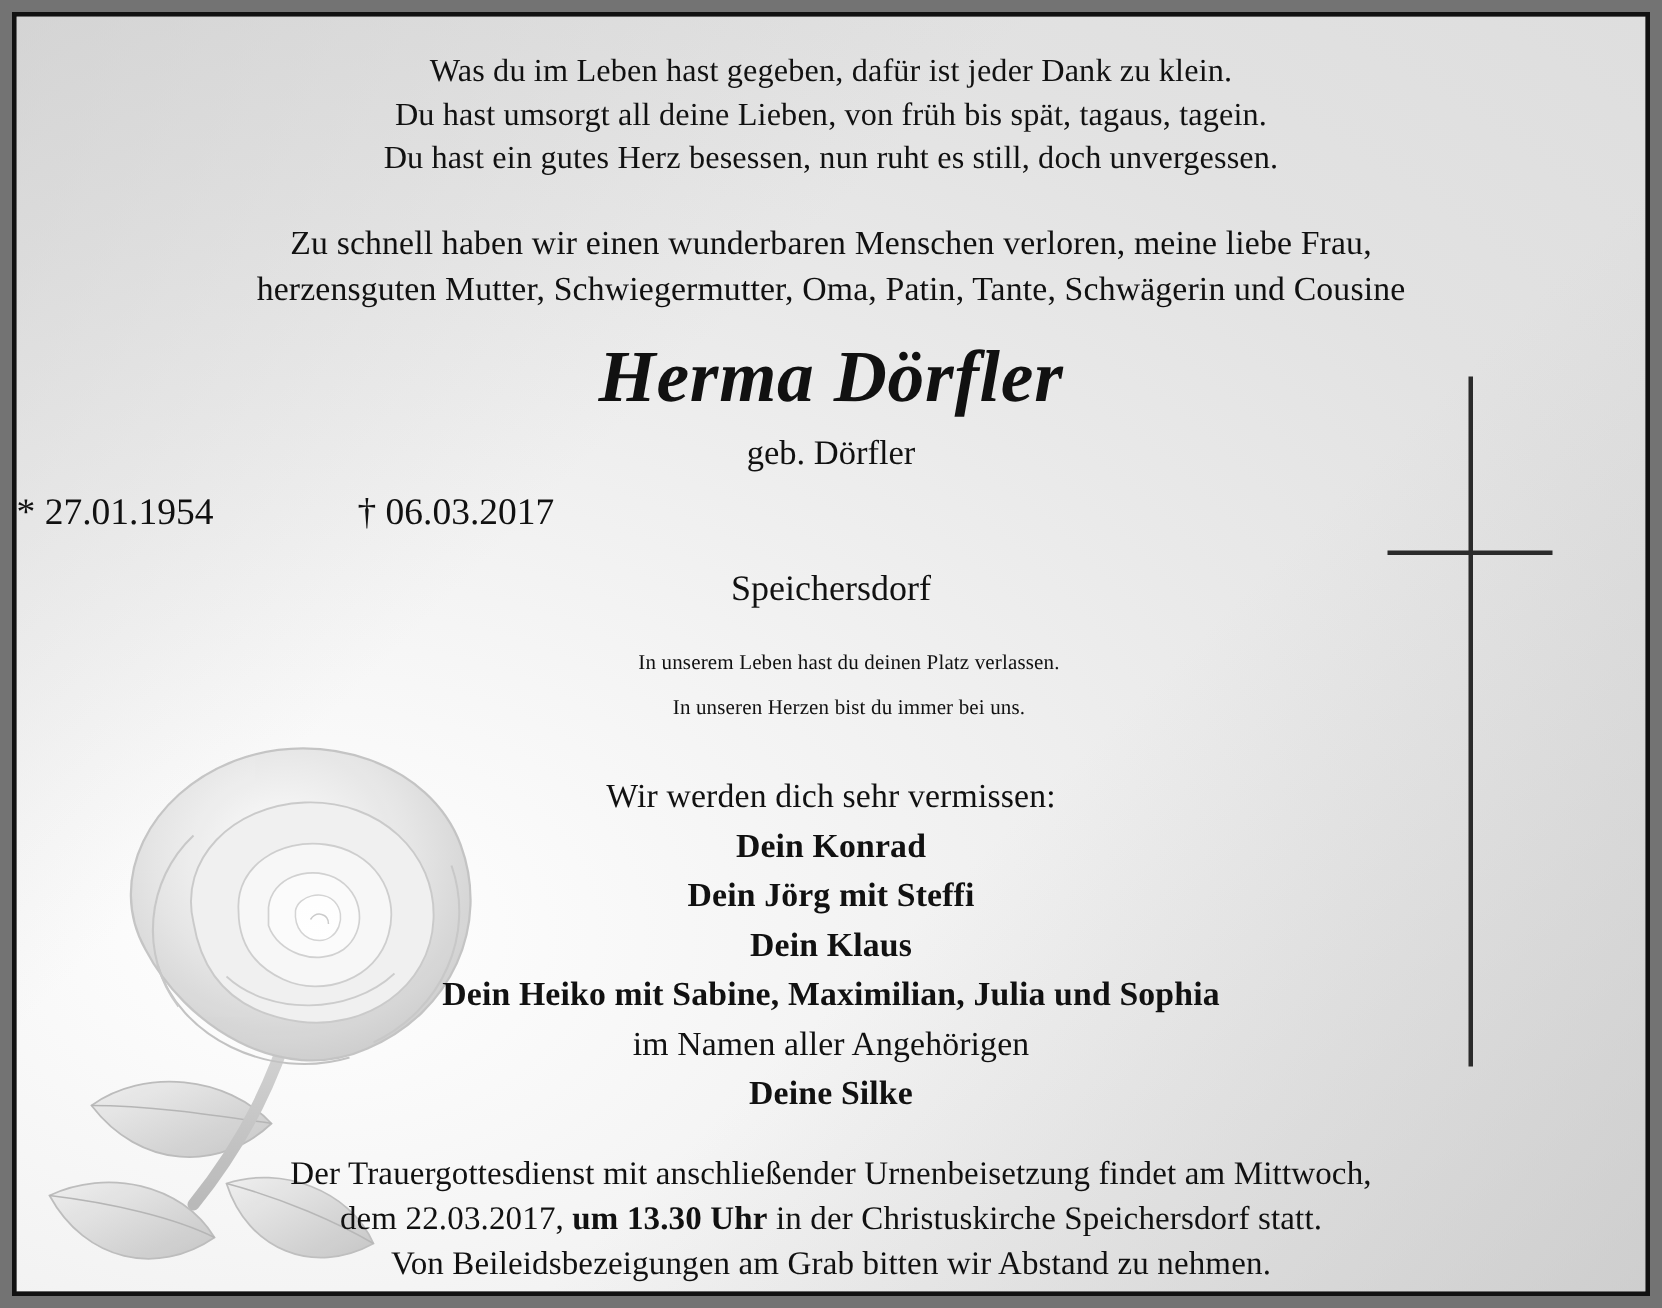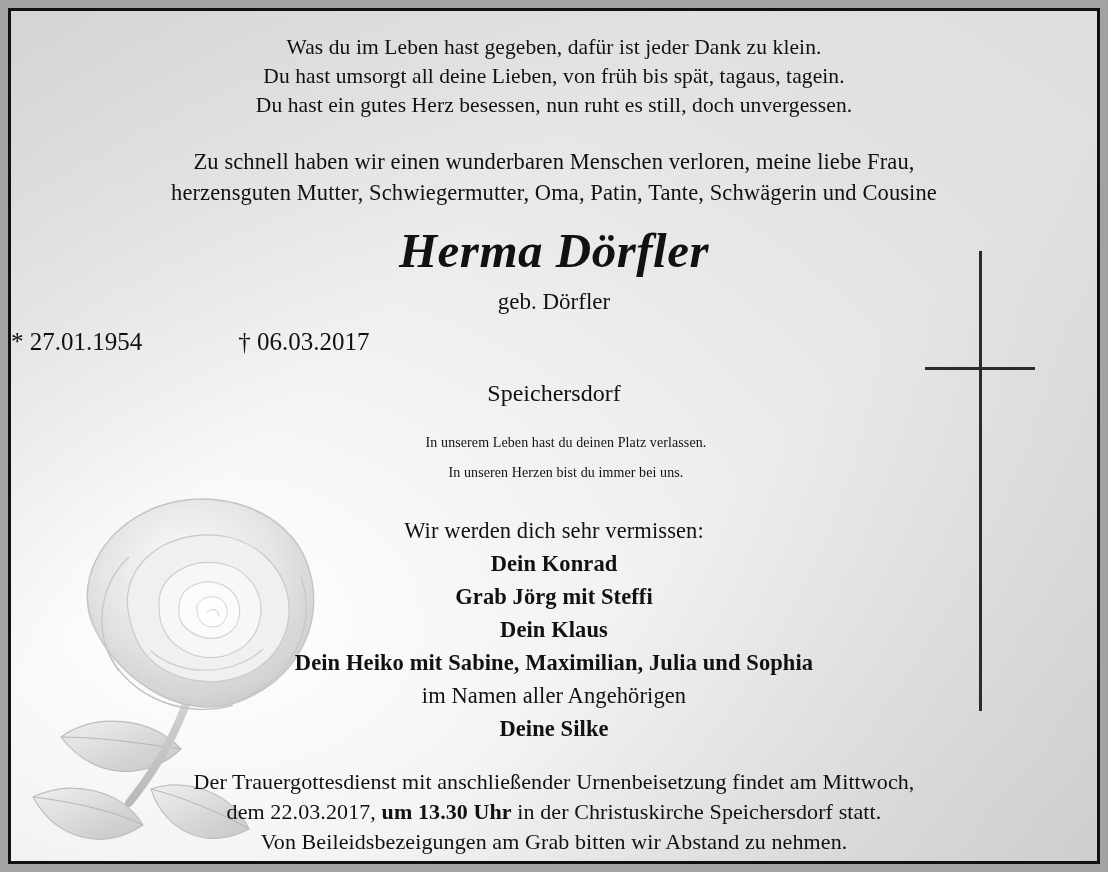--- a/index.html
+++ b/index.html
@@ -6,21 +6,21 @@
     margin: 0;
     padding: 0;
     background: #ffffff;
   }
   #page {
     position: relative;
     width: 1108px;
     height: 872px;
     box-sizing: border-box;
     overflow: hidden;
-    background: #a3a3a3;
+    background: #737373;
     font-family: "Liberation Serif", serif;
   }
   .card {
     position: absolute;
     left: 8px;
     top: 8px;
     width: 1092px;
     height: 856px;
     box-sizing: border-box;
     border: 3px solid #111111;
@@ -212,21 +212,21 @@
       <div class="place">Speichersdorf</div>
 
       <div class="verse2">
         <div class="line">In unserem Leben hast du deinen Platz verlassen.</div>
         <div class="line">In unseren Herzen bist du immer bei uns.</div>
       </div>
 
       <div class="farewell">
         <div class="line">Wir werden dich sehr vermissen:</div>
         <div class="line bold">Dein Konrad</div>
-        <div class="line bold">Grab Jörg mit Steffi</div>
+        <div class="line bold">Dein Jörg mit Steffi</div>
         <div class="line bold">Dein Klaus</div>
         <div class="line bold">Dein Heiko mit Sabine, Maximilian, Julia und Sophia</div>
         <div class="line">im Namen aller Angehörigen</div>
         <div class="line bold">Deine Silke</div>
       </div>
 
       <div class="footer">
         <div class="line">Der Trauergottesdienst mit anschließender Urnenbeisetzung findet am Mittwoch,</div>
         <div class="line"><span>dem 22.03.2017, </span><b>um 13.30 Uhr</b><span> in der Christuskirche Speichersdorf statt.</span></div>
         <div class="line">Von Beileidsbezeigungen am Grab bitten wir Abstand zu nehmen.</div>

